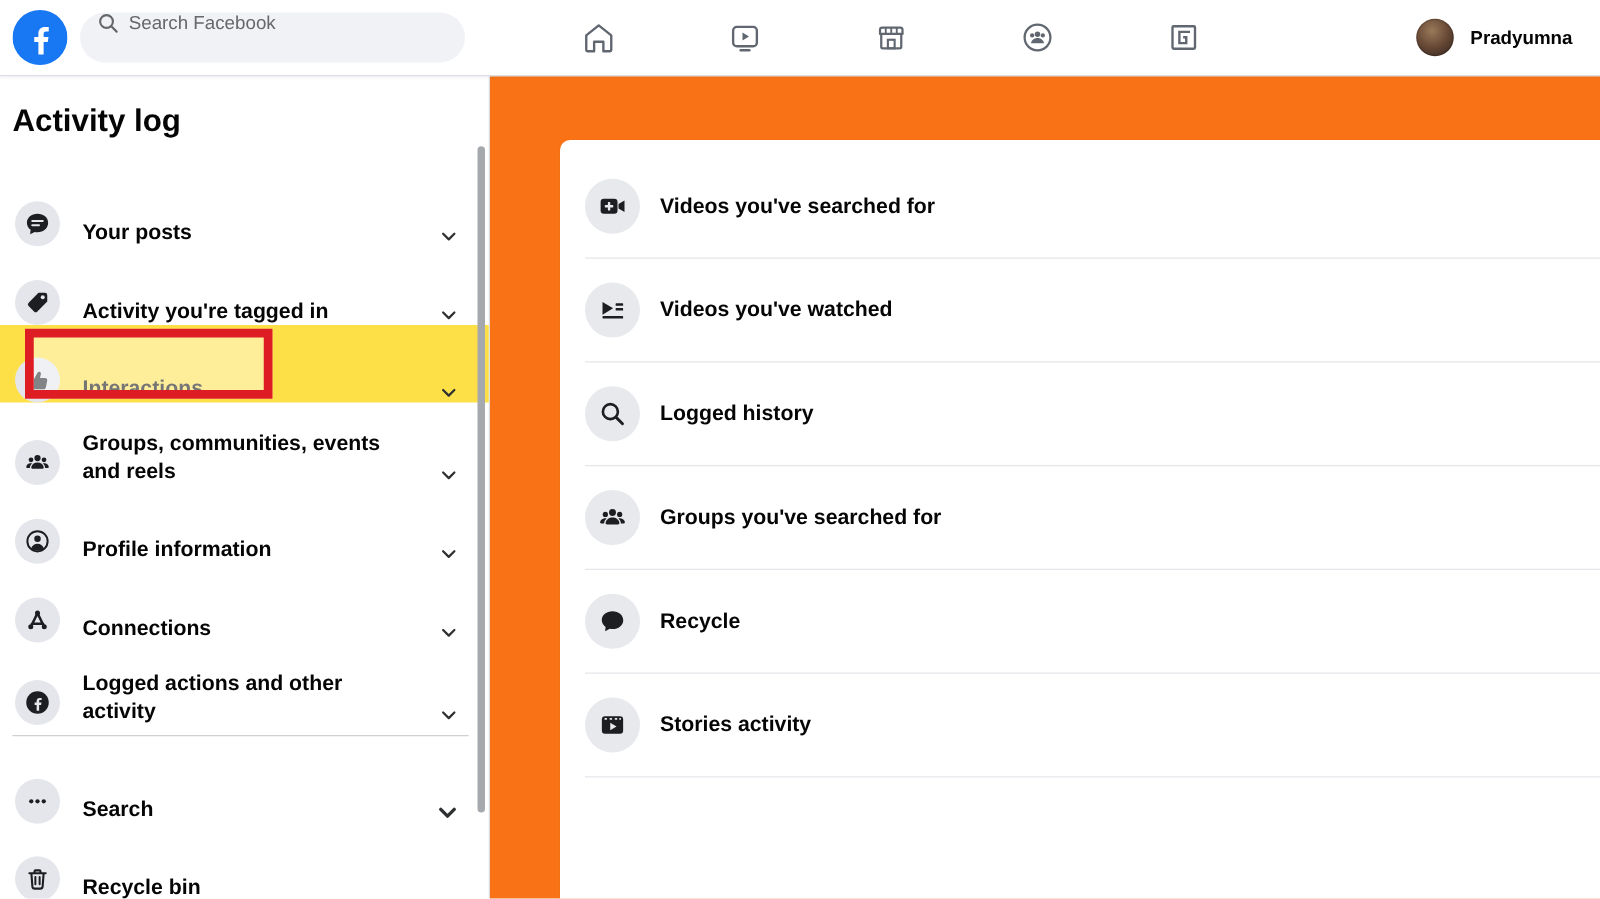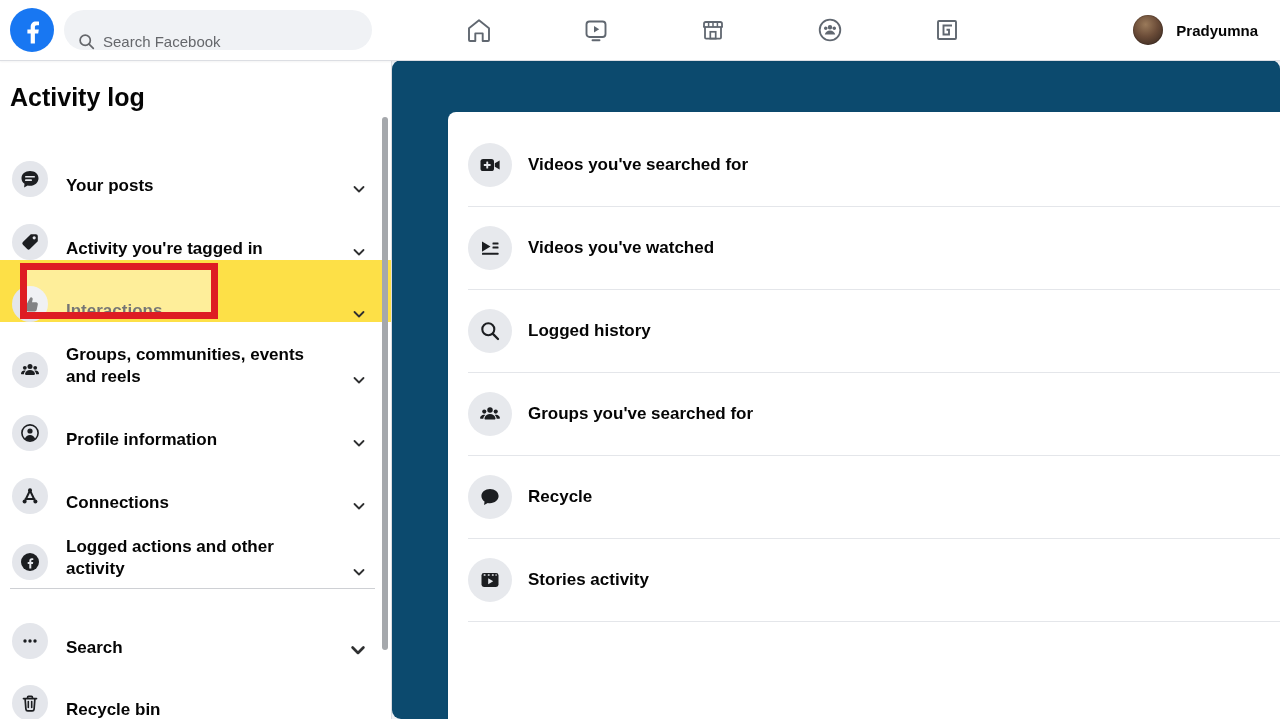--- a/index.html
+++ b/index.html
@@ -4,21 +4,21 @@
 <style>
   html,body{margin:0;padding:0;background:#fff;font-family:"Liberation Sans",sans-serif;
     -webkit-font-smoothing:antialiased;}
   .screen{position:relative;width:1280px;height:719px;overflow:hidden;background:#f0f2f5;}
 
   
   .topbar{position:absolute;left:0;top:0;width:1280px;height:60px;background:#fff;
     border-bottom:1px solid #dcdee3;box-shadow:0 1px 2px rgba(0,0,0,.05);z-index:10;}
   .fb-logo{position:absolute;left:10px;top:8px;width:44px;height:44px;cursor:pointer;}
   .search-pill{position:absolute;left:64px;top:10px;width:308px;height:40px;background:#f0f2f5;
-    border-radius:20px;display:flex;align-items:flex-end;padding-left:14px;box-sizing:border-box;color:#65676b;}
+    border-radius:20px;display:flex;align-items:flex-start;padding-left:14px;box-sizing:border-box;color:#65676b;}
   .search-pill .ph{font-size:15px;margin-left:8px;color:#65676b;}
   .nav-tabs{position:absolute;left:420px;top:0;width:586px;height:60px;display:flex;}
   .nav-tab{flex:1;display:flex;align-items:center;justify-content:center;color:#606770;cursor:pointer;}
   .profile-chip{position:absolute;right:22px;top:0;height:60px;display:flex;align-items:center;gap:13px;cursor:pointer;}
   .avatar{width:30px;height:30px;border-radius:50%;
     background:radial-gradient(circle at 42% 32%,#9a7a5a 0%,#6b4c38 45%,#2e211b 100%);
     box-shadow:inset 0 0 0 1px rgba(0,0,0,.15);}
   .profile-name{font-size:15px;font-weight:700;color:#050505;}
 
   
@@ -33,21 +33,21 @@
     display:flex;align-items:center;justify-content:center;color:#1c1e21;}
   .side-label{margin-left:18px;font-size:17px;font-weight:600;color:#050505;line-height:22px;max-width:240px;}
   .chevron{margin-left:auto;color:#2f3031;display:flex;}
   .side-divider{height:1px;background:#ced0d4;margin:8px 16px 8px 10px;}
   .annotation-box{position:absolute;left:20px;top:3px;width:198px;height:56px;box-sizing:border-box;
     border:7px solid #de1c23;background:rgba(255,255,255,.45);z-index:3;pointer-events:none;}
   .side-scrollbar{position:absolute;right:3px;top:57px;width:6px;height:533px;border-radius:3px;
     background:#a5a8ac;cursor:pointer;}
 
   
-  .main-area{position:absolute;left:392px;top:60px;right:0;bottom:0;background:#0c4a6e;border-radius:9px;}
+  .main-area{position:absolute;left:392px;top:60px;right:0;bottom:0;background:#f97316;}
   .card{position:absolute;left:56px;top:52px;right:0;bottom:-10px;background:#fff;
     border-radius:8px 0 0 0;box-shadow:0 1px 2px rgba(0,0,0,.08);padding-top:12px;box-sizing:border-box;}
   .main-row{display:flex;align-items:center;gap:16px;height:82px;margin-left:20px;padding-right:20px;
     border-bottom:1px solid #e4e6ea;cursor:pointer;}
   .main-icon-circle{width:44px;height:44px;border-radius:50%;background:#e7e9ed;flex:none;
     display:flex;align-items:center;justify-content:center;color:#1c1e21;}
   .main-label{font-size:17px;font-weight:600;color:#050505;}
 </style>
 </head>
 <body>

